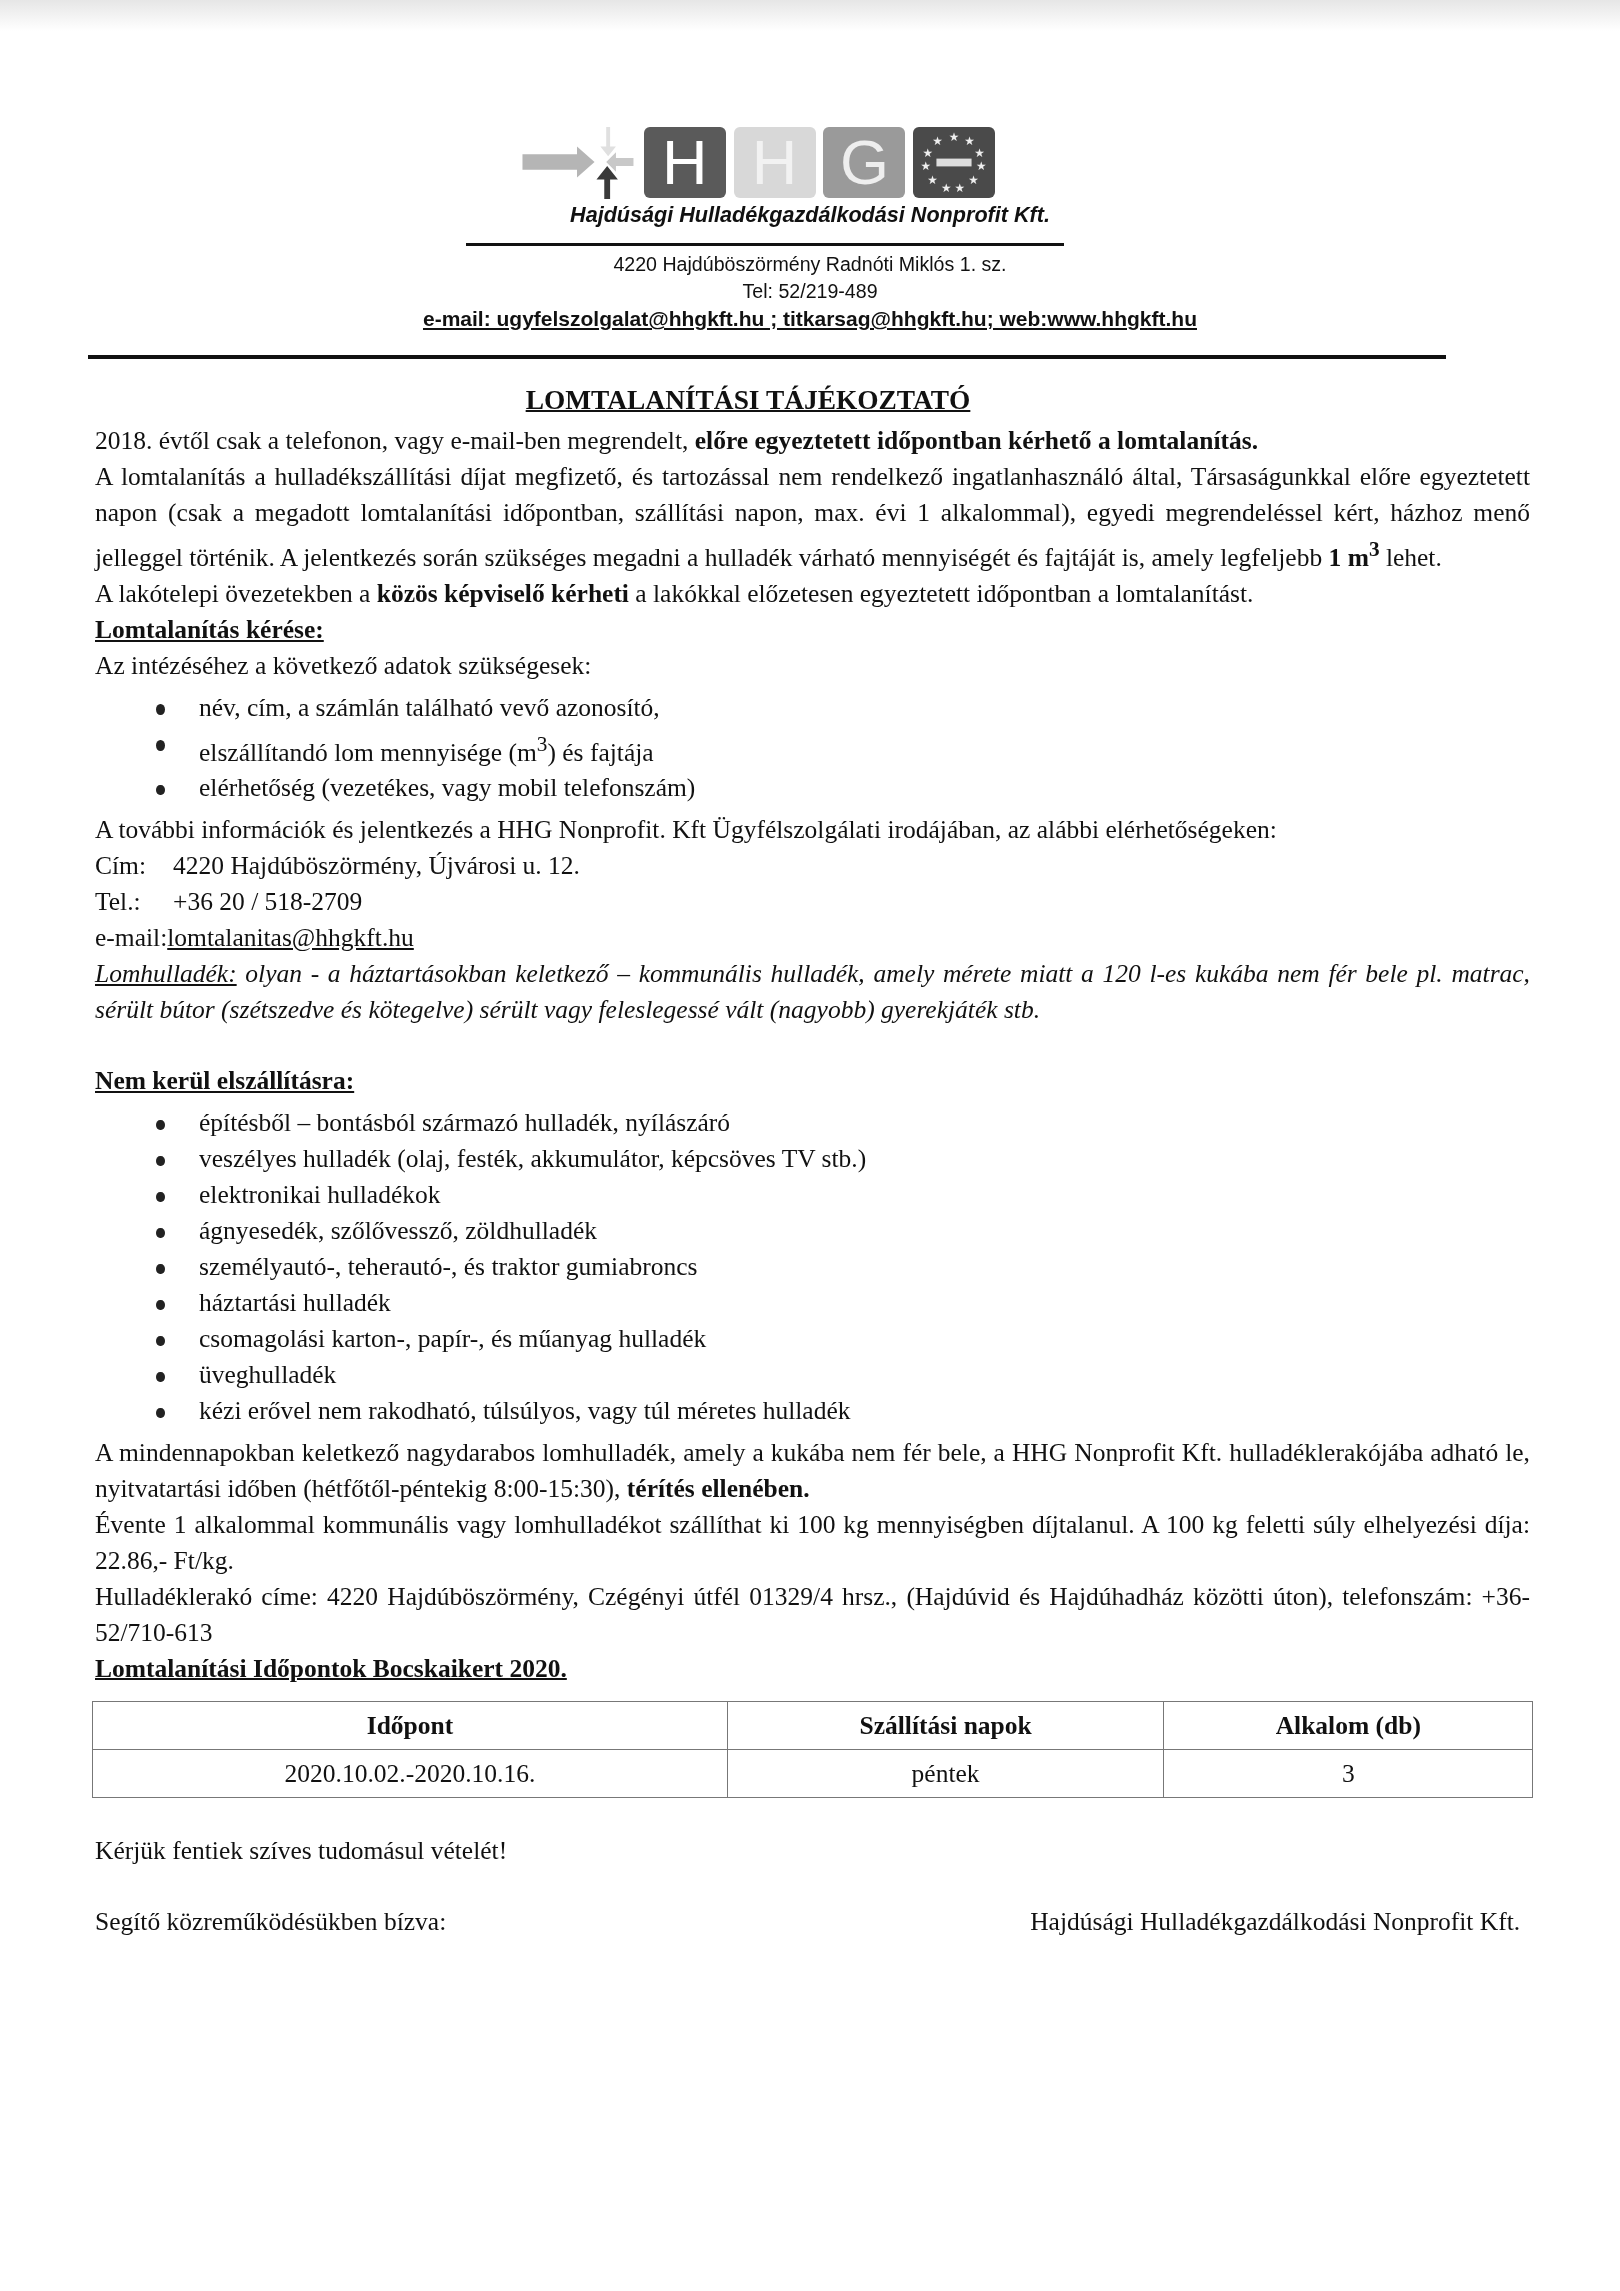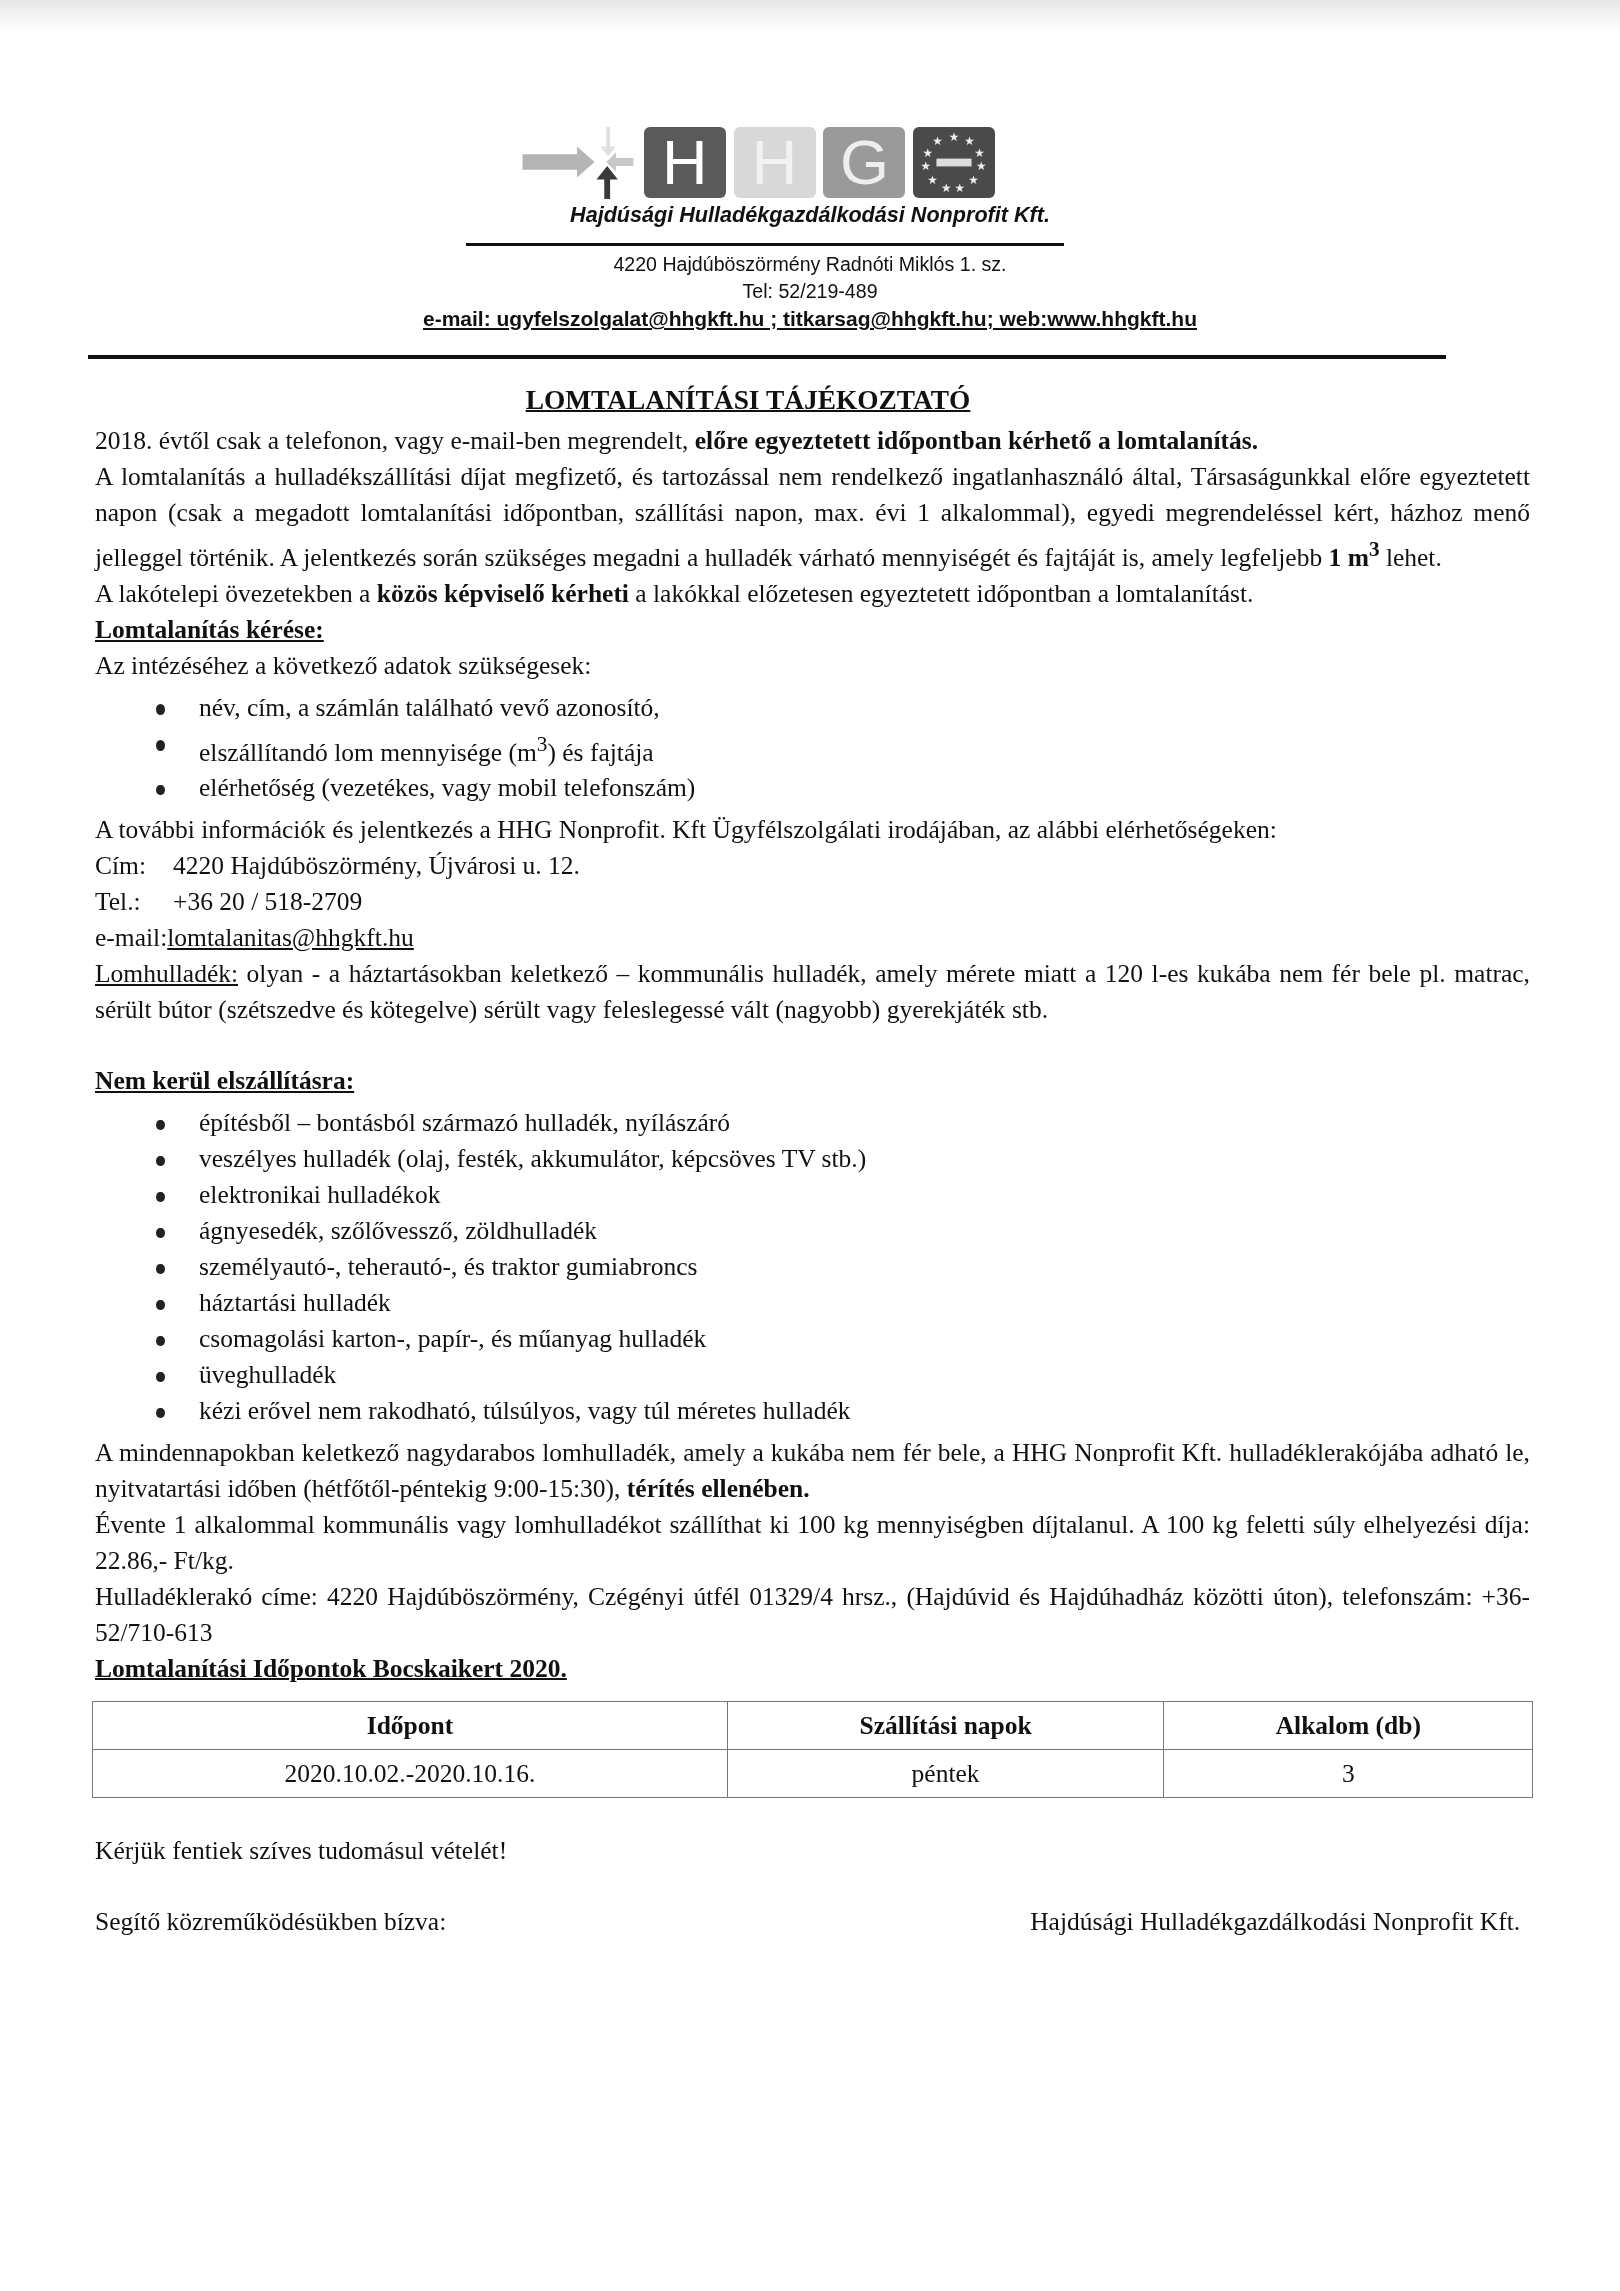--- a/index.html
+++ b/index.html
@@ -21,21 +21,21 @@
   .doc-title{position:absolute;left:0;width:1496px;top:385px;text-align:center;font-size:27.4px;font-weight:700;text-decoration:underline;text-decoration-thickness:2px;}
   .body{position:absolute;left:95px;top:423px;width:1435px;font-size:25.5px;line-height:36px;}
   .body p{margin:0;text-align:justify;}
   .body .gap{height:35px;}
   b{font-weight:700;}
   .u{text-decoration:underline;}
   ul{margin:6px;padding:0;list-style:none;}
   ul li{position:relative;padding-left:98px;}
   ul li:before{content:"";position:absolute;left:55px;top:14.7px;width:8.8px;height:10.8px;border-radius:50%;background:#222;}
   .lbl{display:inline-block;width:78px;}
-  .ital{}
+  .ital{font-style:italic;}
   .table-title{text-align:center;font-weight:700;text-decoration:underline;text-decoration-thickness:2px;}
   table{width:1441px;border-collapse:collapse;margin-left:-2.9px;margin-top:14px;}
   td,th{border:1.5px solid #777;height:47px;text-align:center;font-size:25.5px;padding:0;}
   th{font-weight:700;}
   .sig{display:flex;justify-content:space-between;}
 </style>
 </head>
 <body>
 
 <div class="topshade"></div>
@@ -114,21 +114,21 @@
     <li>veszélyes hulladék (olaj, festék, akkumulátor, képcsöves TV stb.)</li>
     <li>elektronikai hulladékok</li>
     <li>ágnyesedék, szőlővessző, zöldhulladék</li>
     <li>személyautó-, teherautó-, és traktor gumiabroncs</li>
     <li>háztartási hulladék</li>
     <li>csomagolási karton-, papír-, és műanyag hulladék</li>
     <li>üveghulladék</li>
     <li>kézi erővel nem rakodható, túlsúlyos, vagy túl méretes hulladék</li>
   </ul>
 
-  <p><span>A mindennapokban keletkező nagydarabos lomhulladék, amely a kukába nem fér bele, a HHG Nonprofit Kft. hulladéklerakójába adható le, nyitvatartási időben (hétfőtől-péntekig 9:00-15:30), </span><b>térítés ellenében.</b></p>
+  <p><span>A mindennapokban keletkező nagydarabos lomhulladék, amely a kukába nem fér bele, a HHG Nonprofit Kft. hulladéklerakójába adható le, nyitvatartási időben (hétfőtől-péntekig 8:00-15:30), </span><b>térítés ellenében.</b></p>
   <p>Évente 1 alkalommal kommunális vagy lomhulladékot szállíthat ki 100 kg mennyiségben díjtalanul. A 100 kg feletti súly elhelyezési díja: 22.86,- Ft/kg.</p>
   <p>Hulladéklerakó címe: 4220 Hajdúböszörmény, Czégényi útfél 01329/4 hrsz., (Hajdúvid és Hajdúhadház közötti úton), telefonszám: +36-52/710-613</p>
 
   <p class="table-title">Lomtalanítási Időpontok Bocskaikert 2020.</p>
   <table>
     <tbody>
         <tr>
       <th>Időpont</th>
       <th>Szállítási napok</th>
       <th>Alkalom (db)</th>

